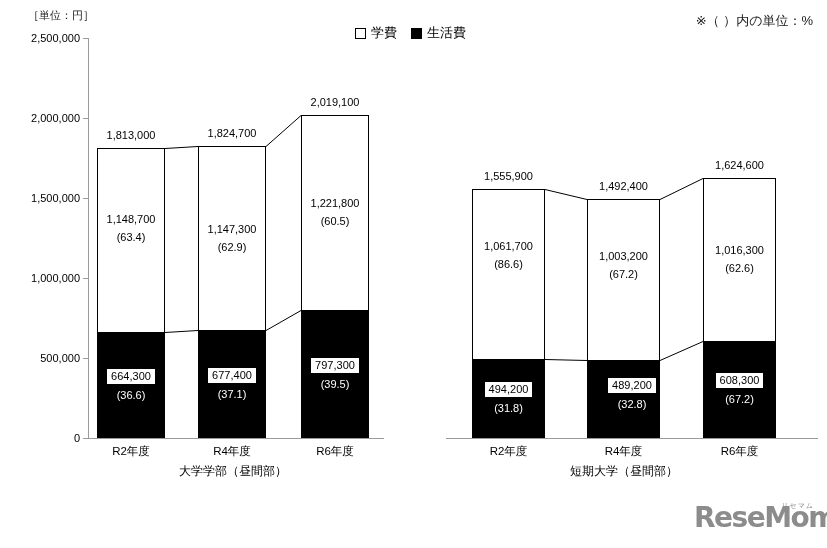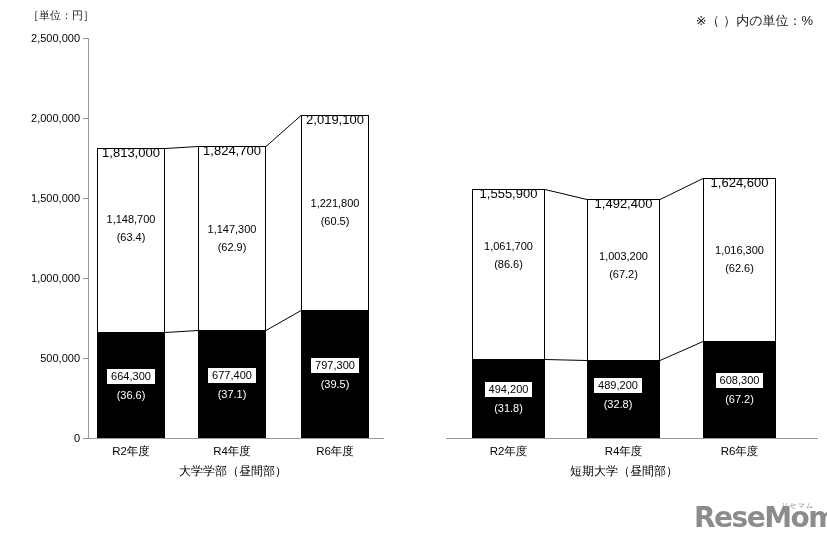--- a/index.html
+++ b/index.html
@@ -19,34 +19,44 @@
   .baseline{position:absolute;height:1px;background:#9a9a9a;}
   .y-tick{position:absolute;width:5px;height:1px;background:#9a9a9a;}
   .y-tick-label{position:absolute;width:80px;text-align:right;font-size:11px;line-height:14px;}
   .bar-seg{position:absolute;box-sizing:border-box;}
   .seg-white{background:#fff;border:1px solid #000;}
   .seg-black{background:#000;border:1px solid #000;}
   .seg-label{position:absolute;display:flex;flex-direction:column;align-items:center;justify-content:center;
     font-size:11px;line-height:13px;gap:5px;text-align:center;white-space:nowrap;}
   .seg-label .chip{background:#fff;color:#000;padding:1px 4px;}
   .seg-label.on-black{color:#fff;}
-  .total-label{position:absolute;width:120px;text-align:center;font-size:13px;white-space:nowrap;margin-top:16px;}
+  .total-label{position:absolute;width:120px;text-align:center;font-size:11px;white-space:nowrap;}
   .cat-label{position:absolute;width:90px;text-align:center;font-size:11.5px;white-space:nowrap;}
   .group-title{position:absolute;text-align:center;font-size:12px;white-space:nowrap;}
   .connectors{position:absolute;left:0;top:0;pointer-events:none;}
   .logo{position:absolute;left:694px;top:501px;width:130px;text-align:right;color:#8c8c8c;}
   .logo-text{font-size:28px;font-weight:bold;letter-spacing:-1.5px;font-family:"DejaVu Sans",sans-serif;}
   .logo-ruby{position:absolute;top:0px;right:10px;font-size:7px;letter-spacing:1px;color:#8c8c8c;}
 </style>
 </head>
 <body>
 
 <div class="canvas">
   <div class="note unit-note">［単位：円］</div>
 
+  <div class="legend">
+    <div class="legend-item">
+      <span class="legend-swatch swatch-white"></span>
+      <span>学費</span>
+    </div>
+    <div class="legend-item">
+      <span class="legend-swatch swatch-black"></span>
+      <span>生活費</span>
+    </div>
+  </div>
 
   <div class="note percent-note">※（ ）内の単位：%</div>
 
   <div id="plot">
       <div class="y-axis-line" style="left: 88px; top: 38px; height: 400px;"></div>
       <div class="y-tick" style="left: 83px; top: 38px;"></div>
       <div class="y-tick-label" style="left: 0px; top: 31px;">2,500,000</div>
       <div class="y-tick" style="left: 83px; top: 118px;"></div>
       <div class="y-tick-label" style="left: 0px; top: 111px;">2,000,000</div>
       <div class="y-tick" style="left: 83px; top: 198px;"></div>
@@ -108,21 +118,21 @@
         <span>(31.8)</span>
       </div>
       <div class="cat-label" style="left: 463.5px; top: 444px;">R2年度</div>
       <div class="bar-seg seg-white" style="left: 587px; top: 199px; width: 73px; height: 162px;"></div>
       <div class="bar-seg seg-black" style="left: 587px; top: 360px; width: 73px; height: 78px;"></div>
       <div class="total-label" style="left: 563.5px; top: 180px;">1,492,400</div>
       <div class="seg-label" style="left: 563.5px; top: 199px; width: 120px; height: 132px;">
         <span>1,003,200</span>
         <span>(67.2)</span>
       </div>
-      <div class="seg-label on-black" style="left: 558px; top: 360px; width: 120px; height: 69px;">
+      <div class="seg-label on-black" style="left: 572px; top: 360px; width: 120px; height: 69px;">
         <span class="chip">489,200</span>
         <span>(32.8)</span>
       </div>
       <div class="cat-label" style="left: 578.5px; top: 444px;">R4年度</div>
       <div class="bar-seg seg-white" style="left: 703px; top: 178px; width: 73px; height: 164px;"></div>
       <div class="bar-seg seg-black" style="left: 703px; top: 341px; width: 73px; height: 97px;"></div>
       <div class="total-label" style="left: 679.5px; top: 159px;">1,624,600</div>
       <div class="seg-label" style="left: 679.5px; top: 178px; width: 120px; height: 163px;">
         <span>1,016,300</span>
         <span>(62.6)</span>

